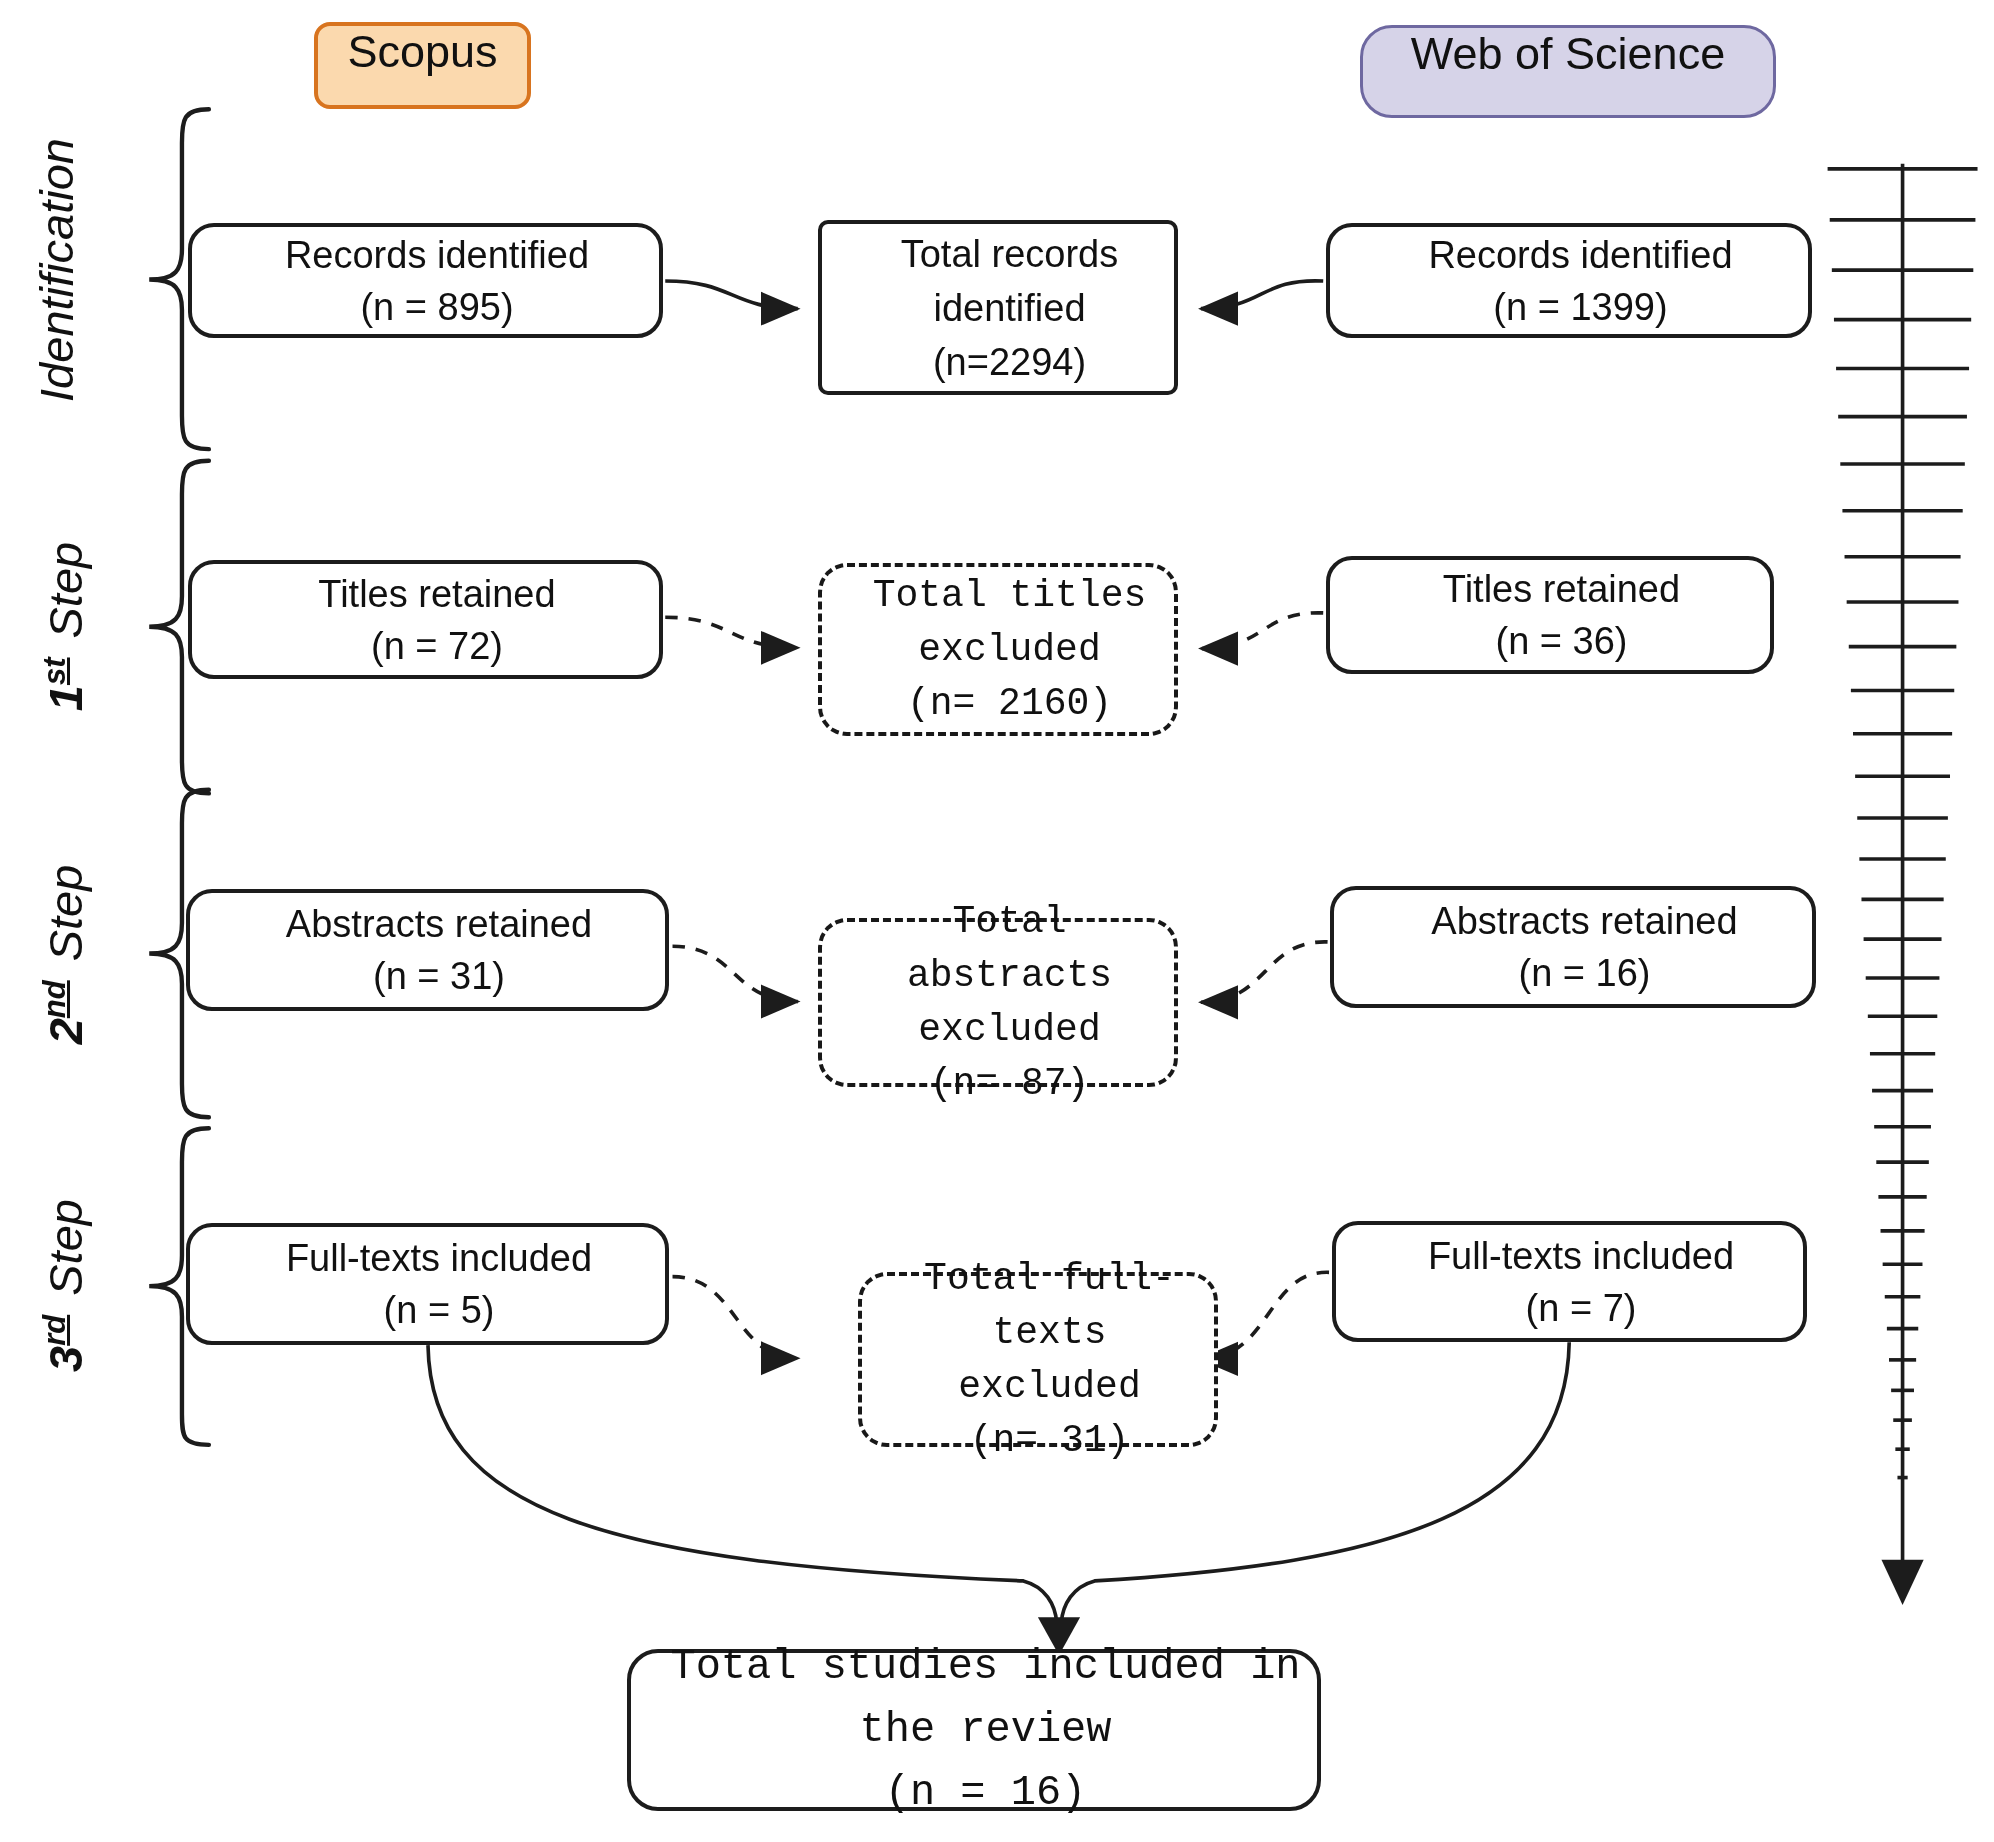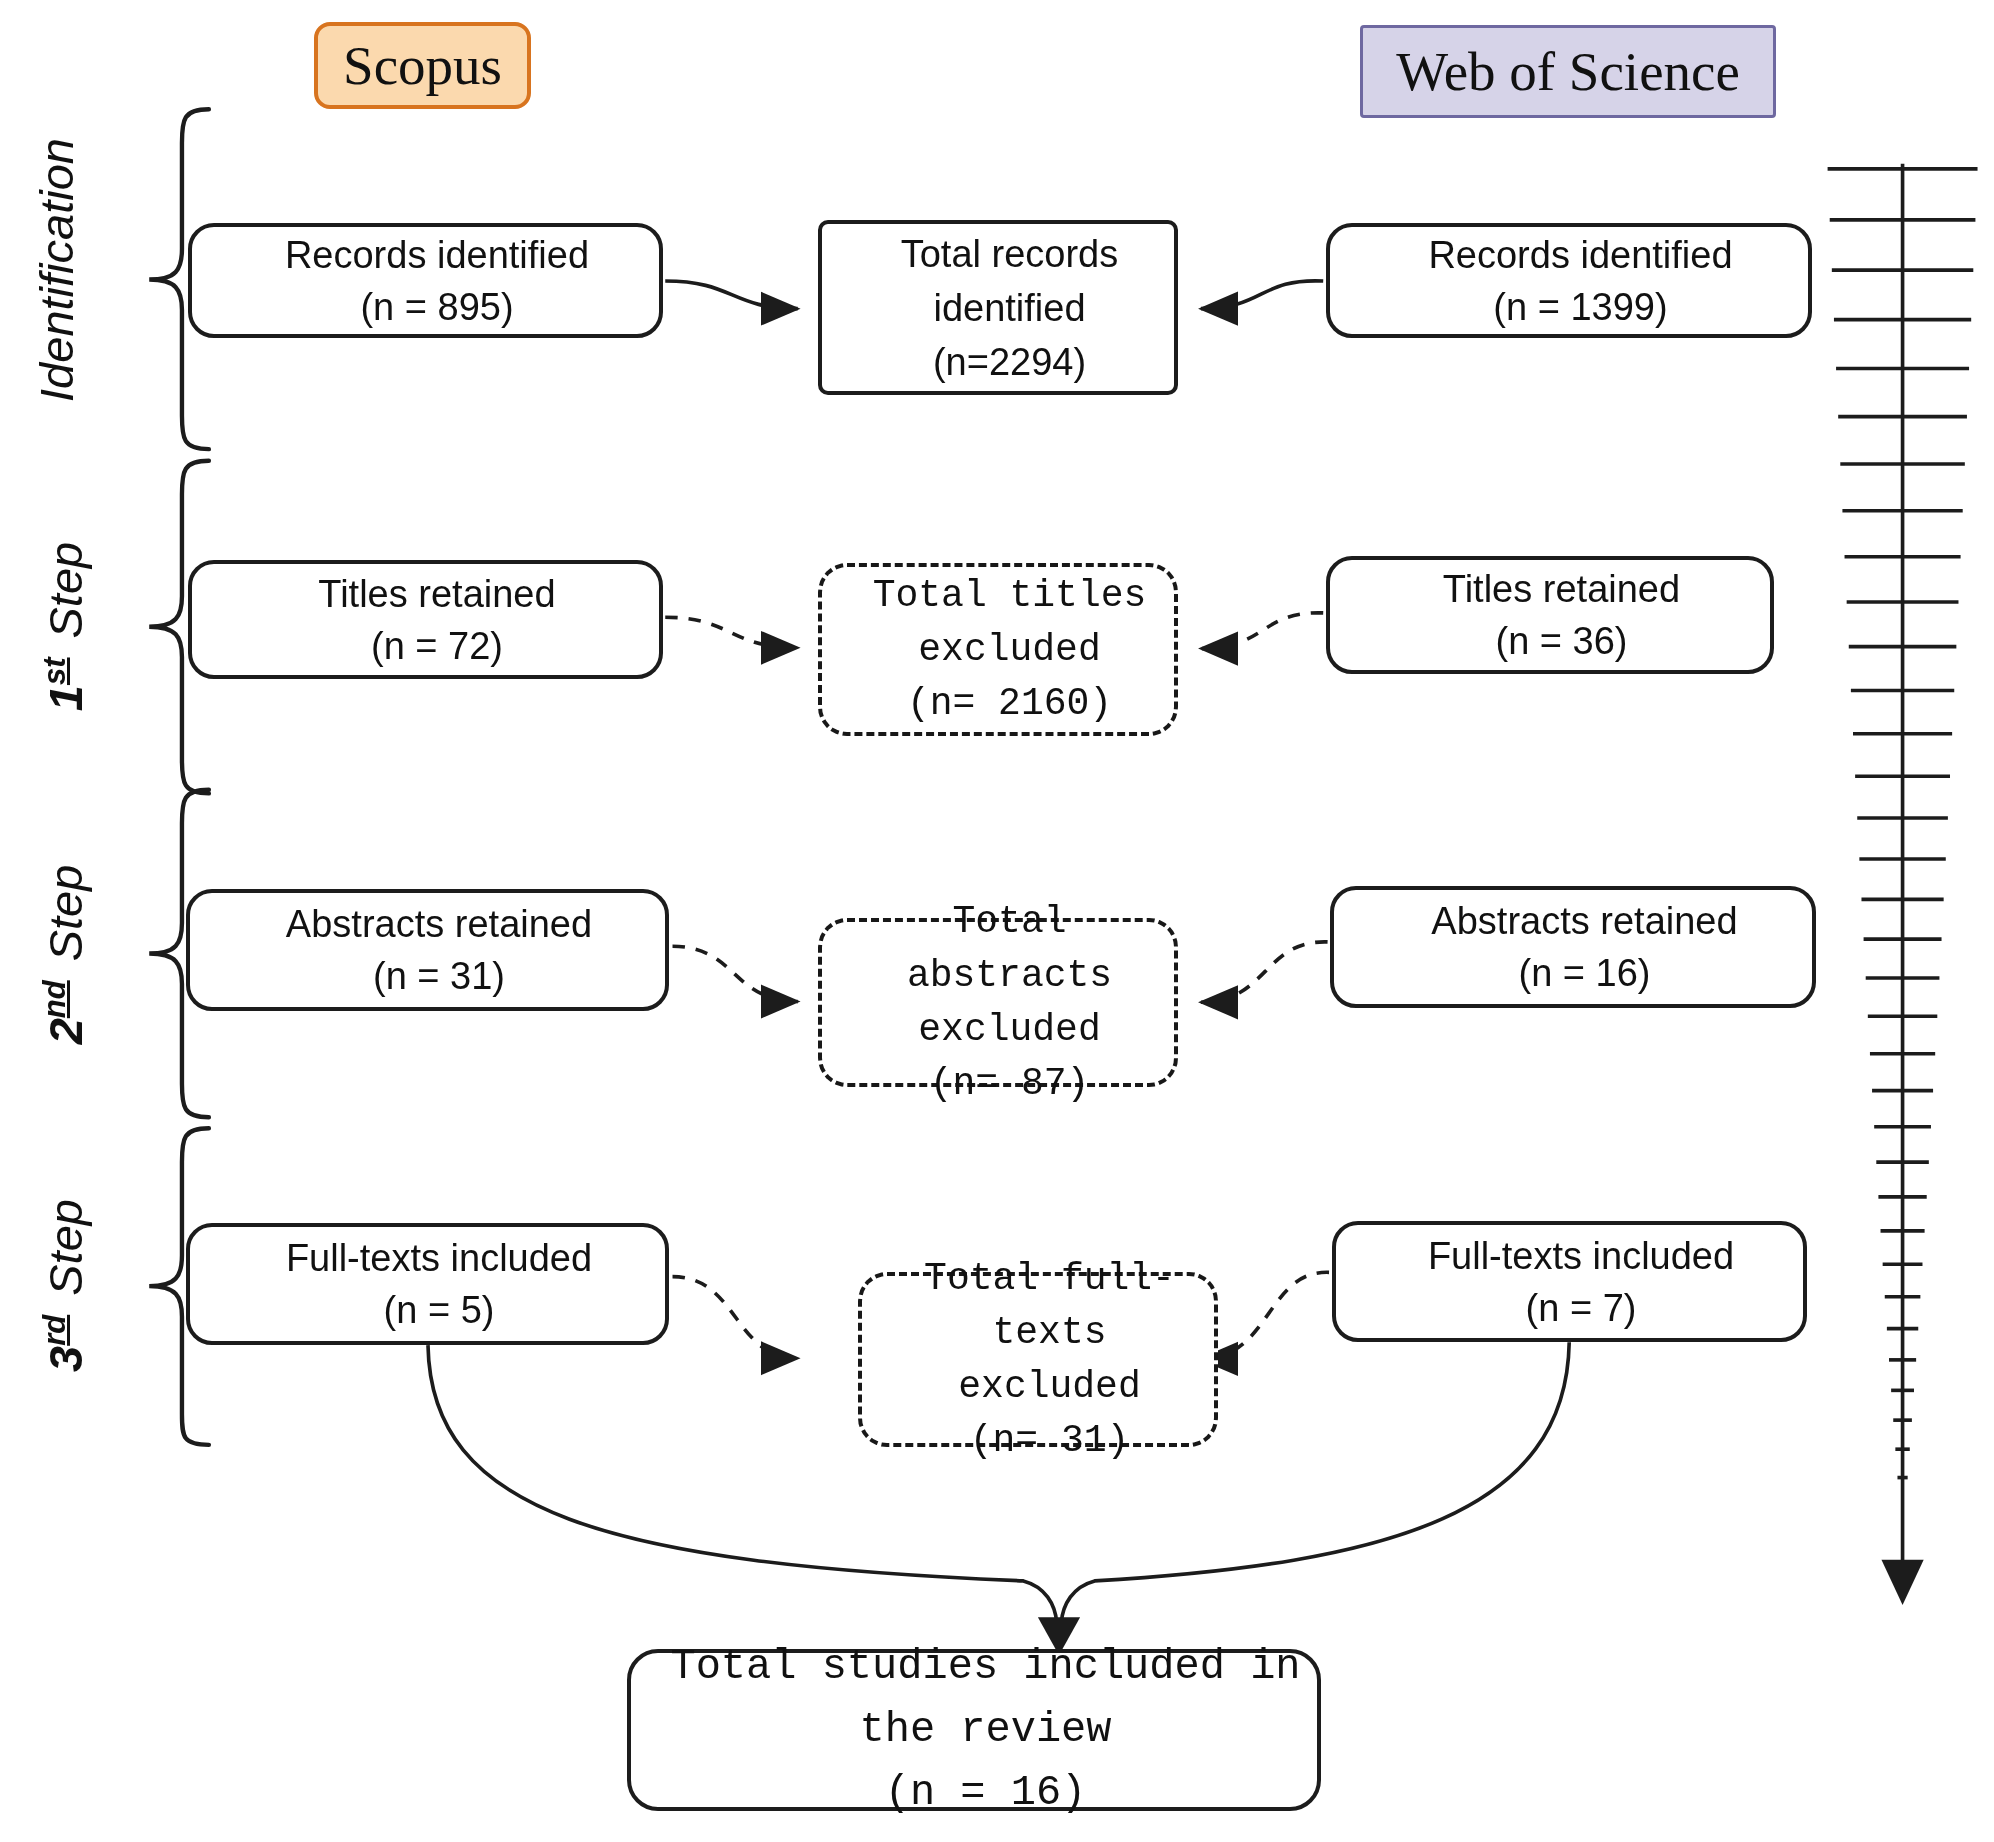--- a/index.html
+++ b/index.html
@@ -12,25 +12,25 @@
   .nbox{
     position:absolute;background:#fff;border:4.4px solid #1c1c1c;border-radius:26px;
     display:flex;flex-direction:column;justify-content:center;align-items:center;
     text-align:center;font-size:38px;line-height:52px;box-sizing:border-box;padding-left:23px;
   }
   .nbox.center3{line-height:54px;border-radius:10px;}
   .nbox.dashed{border:4.4px dashed #181818;border-radius:29px;font-family:Liberation Mono, monospace;}
   .nbox.final{font-size:42px;line-height:63px;border-radius:31px;}
   
   .tag{
-    position:absolute;display:flex;justify-content:center;align-items:center;
-    font-size:55px;box-sizing:border-box;font-family:Liberation Serif, serif;
+    position:absolute;display:flex;justify-content:center;align-items:flex-start;
+    font-size:45px;box-sizing:border-box;
   }
   .tag.scopus{border:4.4px solid #d8741f;border-radius:16px;}
-  .tag.wos{border:3.6px solid #6e68a0;border-radius:4px;}
+  .tag.wos{border:3.6px solid #6e68a0;border-radius:32px;}
   
   .vlabel{
     position:absolute;width:437px;height:61px;line-height:61px;text-align:center;
     transform:rotate(-90deg);font-style:italic;font-size:47px;white-space:nowrap;
   }
   .vlabel .ord{font-weight:bold;}
   .vlabel sup{font-size:31px;font-weight:bold;text-decoration:underline;}
   .vlabel .word{margin-left:19px;}
   
   .stroke{stroke:#1c1c1c;fill:none;stroke-width:5;}

